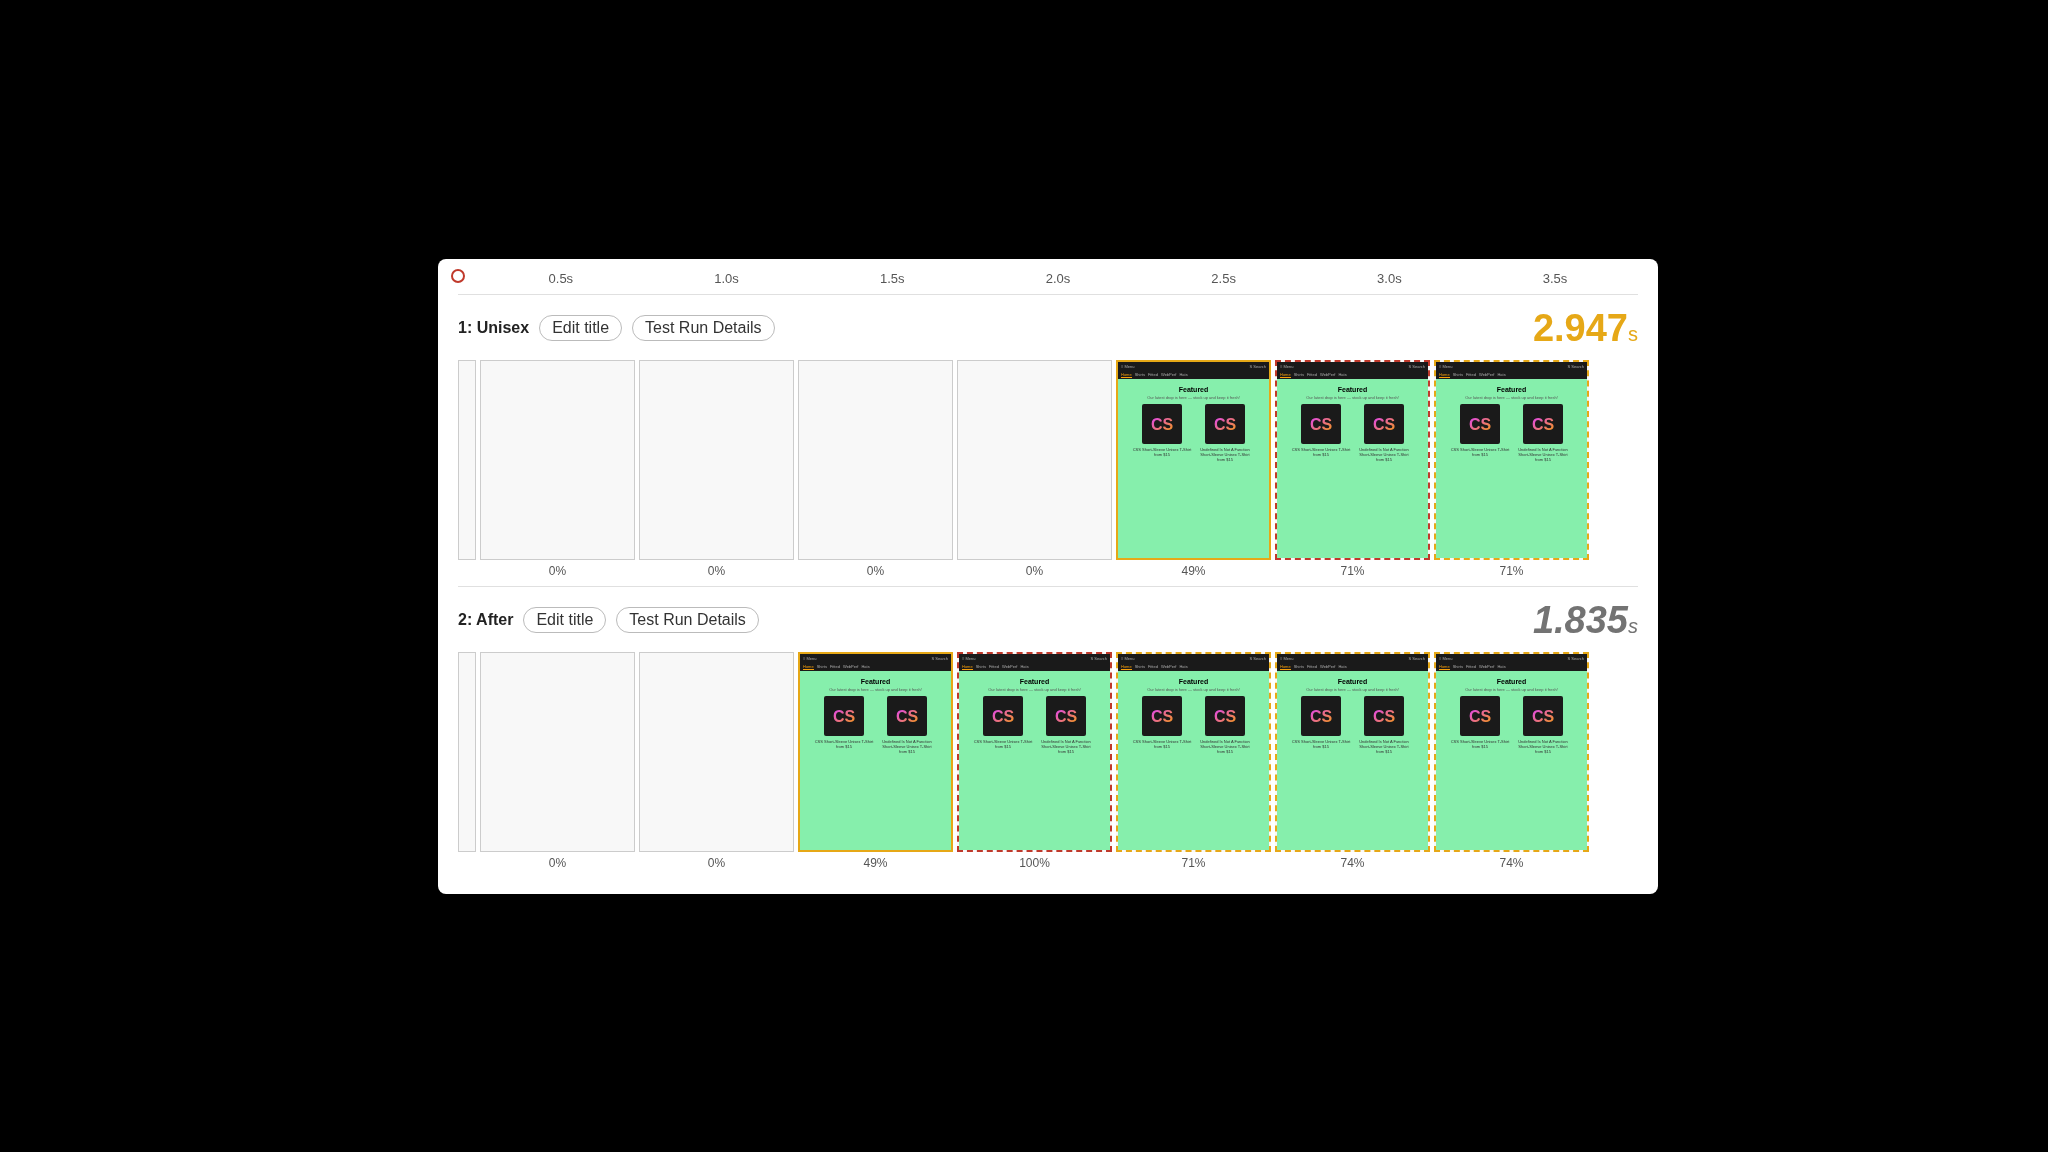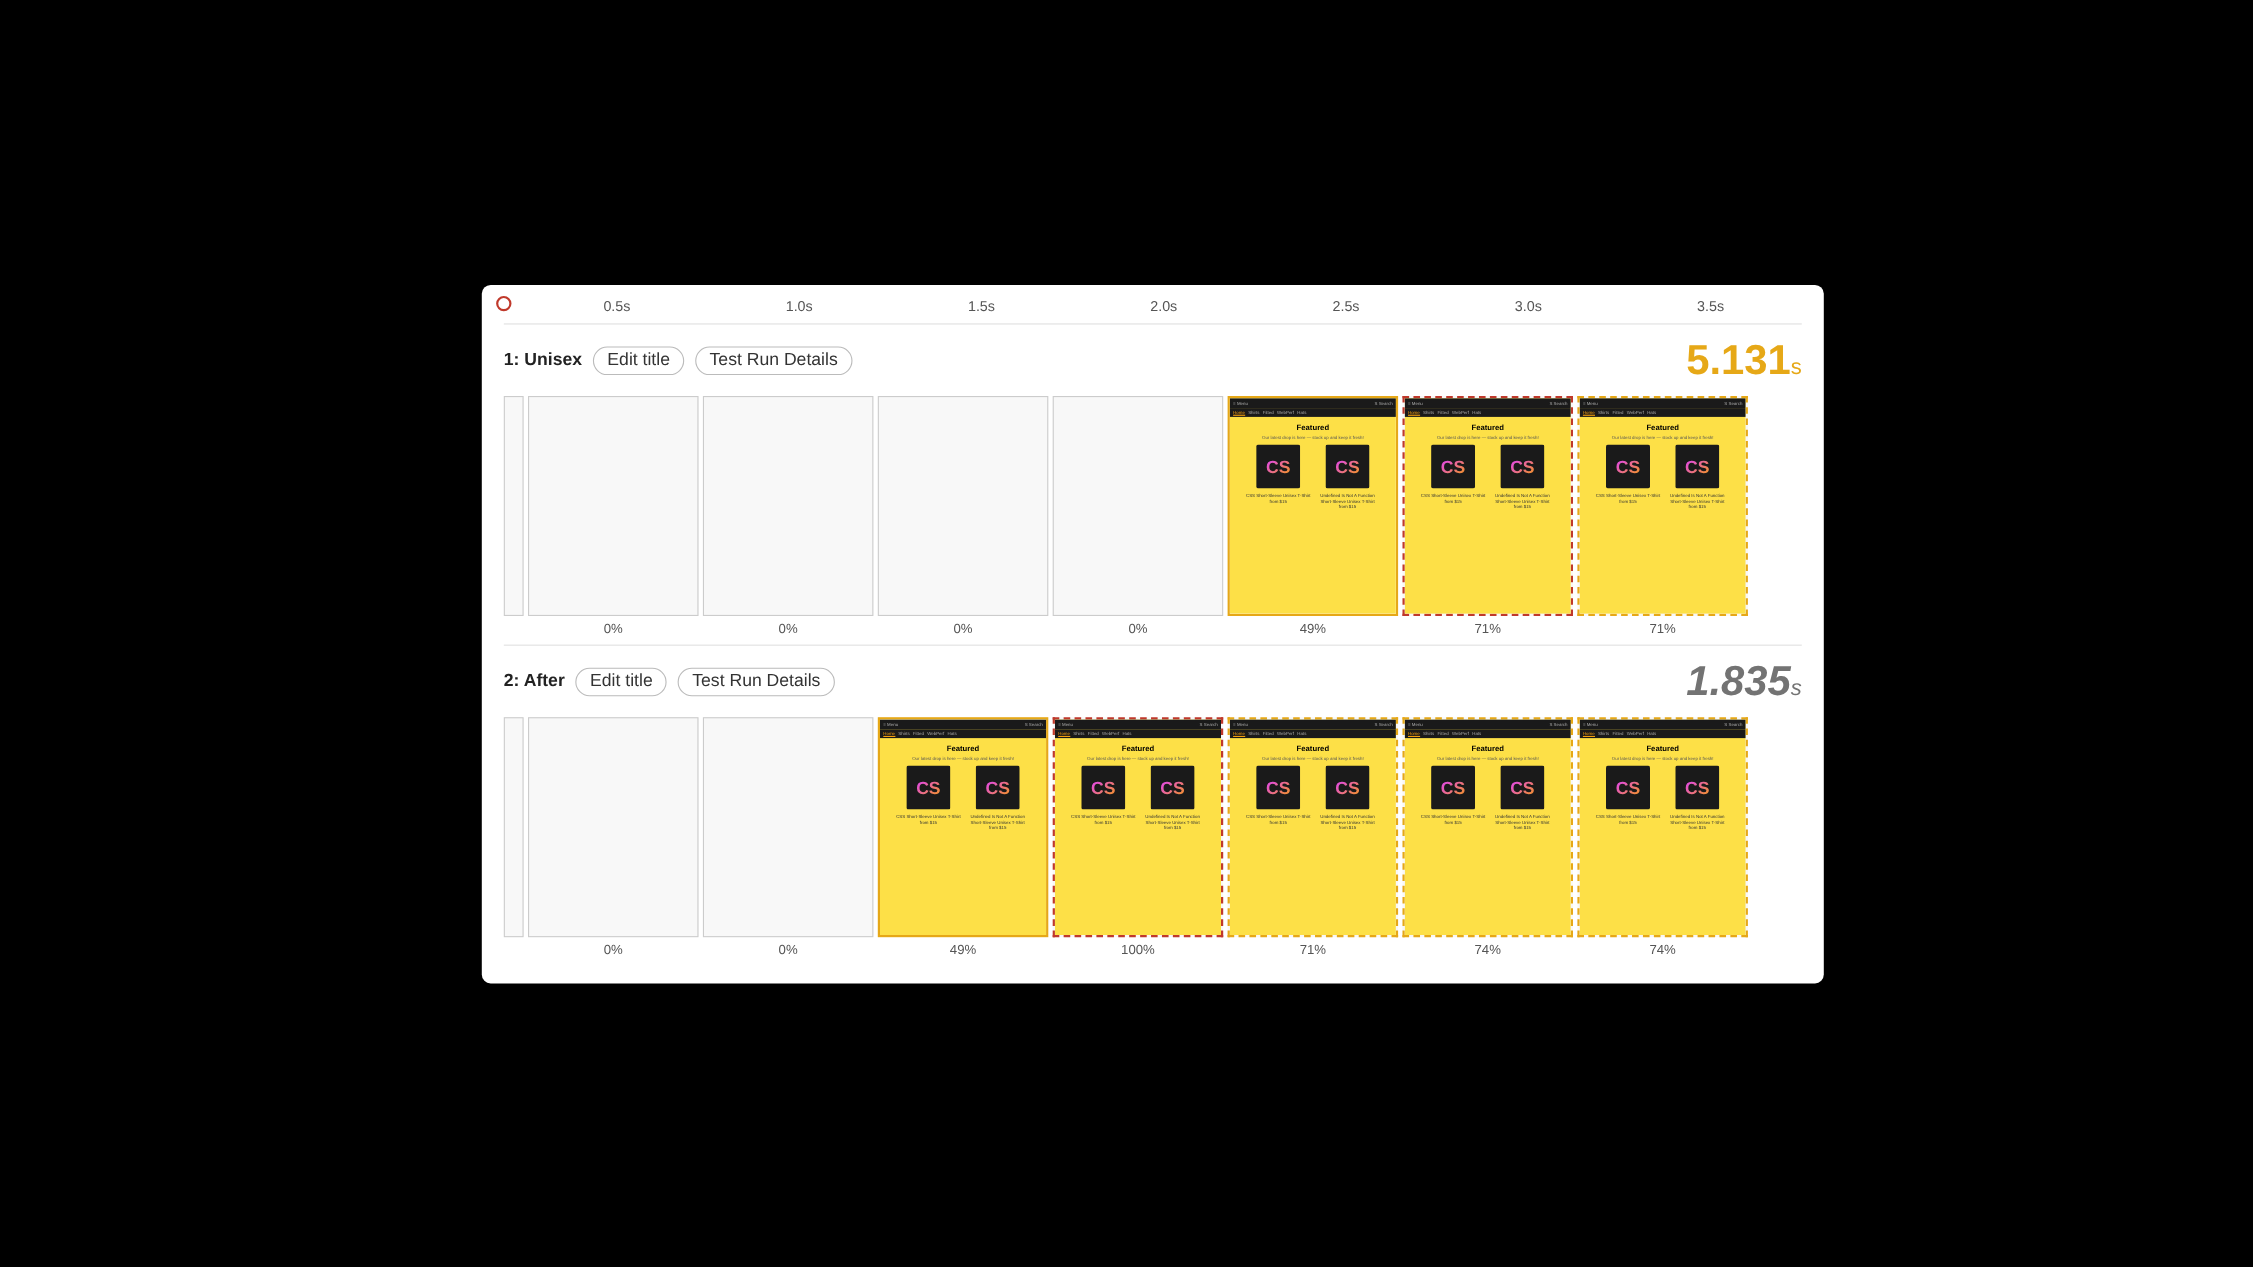--- a/index.html
+++ b/index.html
@@ -125,21 +125,21 @@
     .first-col-spacer {
       width: 18px;
       height: 200px;
       border: 1.5px solid #ccc;
       background: #f8f8f8;
     }
     
     .mini-browser {
       width: 100%;
       height: 100%;
-      background: #fde047;
+      background: #86efac;
       font-size: 5px;
     }
     .mini-nav {
       background: #1a1a1a;
       color: #fff;
       padding: 2px 3px;
       display: flex;
       align-items: center;
       justify-content: space-between;
       font-size: 4px;
@@ -207,21 +207,21 @@
         <span class="tick-label">3.5s</span>
       </div>
   </div>
 
   <div class="section">
     <div class="section-header">
       <span class="section-title">1: Unisex</span>
       <button class="btn">Edit title</button>
       <button class="btn">Test Run Details</button>
       <span class="metric-score score-orange">
-        <span>5.131</span><span class="unit">s</span>
+        <span>2.947</span><span class="unit">s</span>
       </span>
     </div>
     <div class="filmstrip">
       <div class="frame-col">
         <div class="first-col-spacer"></div>
         <span class="frame-percent"></span>
       </div>
 
     <div class="frame-col">
           <div class="frame-box"></div>

